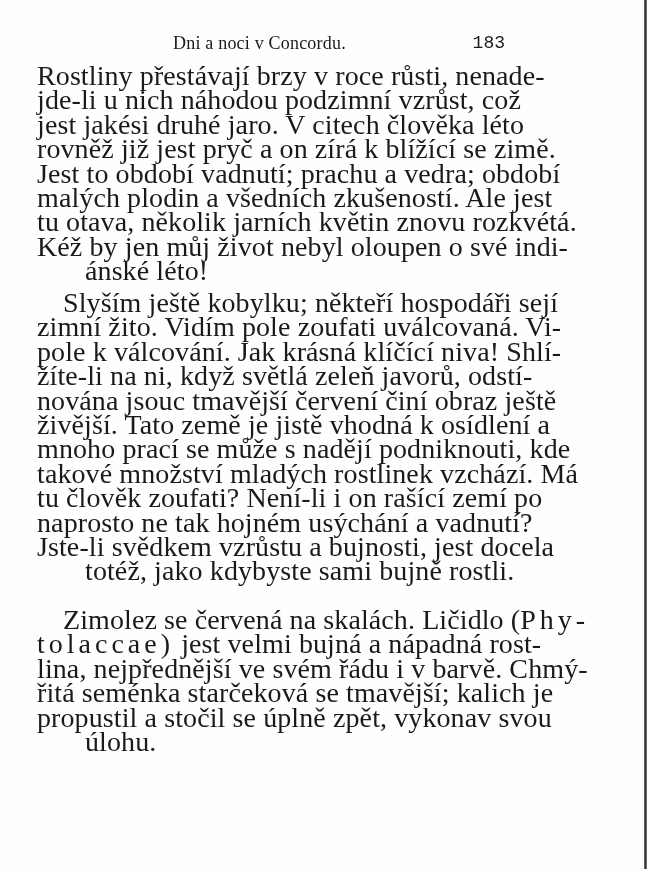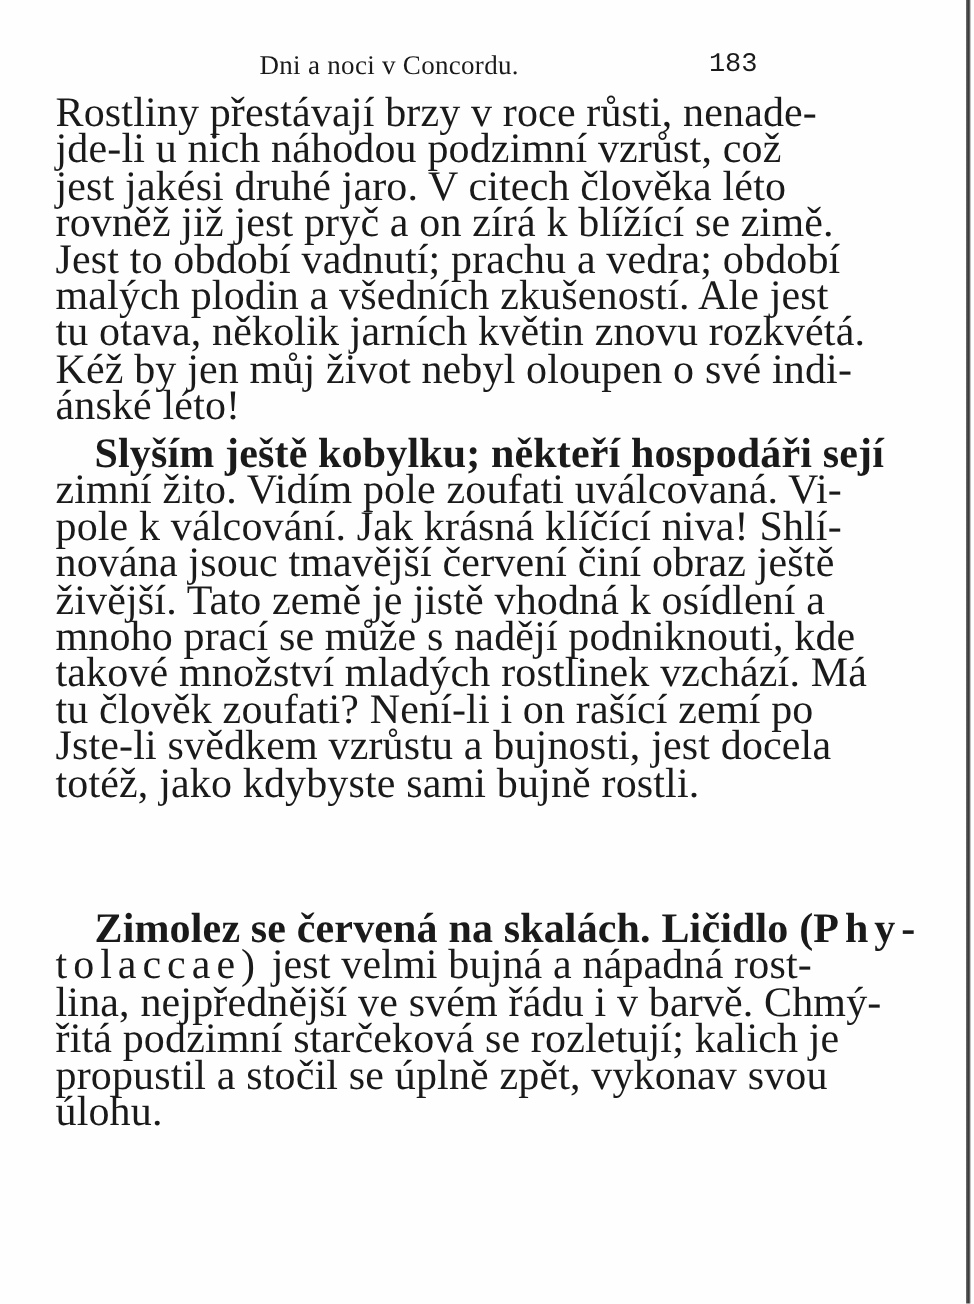--- a/index.html
+++ b/index.html
@@ -61,24 +61,24 @@
       height: 24.4px;
       line-height: 24.4px;
       font-size: 28px;
       white-space: nowrap;
       text-align: justify;
       text-align-last: justify;
       letter-spacing: 0.1px;
     }
     .line.last {
       text-align-last: left;
+      margin-left: 48px;
     }
     .line.indent {
       padding-left: 26px;
-      font-weight: bold;
     }
     #p1 { top: 64px; }
     #p2 { top: 291px; }
     #p3 { top: 608px; }
     .spaced { letter-spacing: 4px; margin-top: 24px; }
   </style>
 </head>
 <body>
 
 <div class="page">
@@ -97,32 +97,34 @@
     <span class="line">malých plodin a všedních zkušeností. Ale jest</span>
     <span class="line">tu otava, několik jarních květin znovu rozkvétá.</span>
     <span class="line">Kéž by jen můj život nebyl oloupen o své indi-</span>
     <span class="line last">ánské léto!</span>
   </div>
 
   <div class="paragraph" id="p2">
     <span class="line indent">Slyším ještě kobylku; někteří hospodáři sejí</span>
     <span class="line">zimní žito. Vidím pole zoufati uválcovaná. Vi-</span>
     <span class="line">pole k válcování. Jak krásná klíčící niva! Shlí-</span>
+    <span class="line">žíte-li na ni, když světlá zeleň javorů, odstí-</span>
     <span class="line">nována jsouc tmavější červení činí obraz ještě</span>
     <span class="line">živější. Tato země je jistě vhodná k osídlení a</span>
     <span class="line">mnoho prací se může s nadějí podniknouti, kde</span>
     <span class="line">takové množství mladých rostlinek vzchází. Má</span>
     <span class="line">tu člověk zoufati? Není-li i on rašící zemí po</span>
+    <span class="line">naprosto ne tak hojném usýchání a vadnutí?</span>
     <span class="line">Jste-li svědkem vzrůstu a bujnosti, jest docela</span>
     <span class="line last">totéž, jako kdybyste sami bujně rostli.</span>
   </div>
 
   <div class="paragraph" id="p3">
     <span class="line indent"><span>Zimolez se červená na skalách. Ličidlo (</span><span class="spaced">Phy-</span></span>
     <span class="line"><span class="spaced">tolaccae)</span> <span>jest velmi bujná a nápadná rost-</span></span>
     <span class="line">lina, nejpřednější ve svém řádu i v barvě. Chmý-</span>
-    <span class="line">řitá podzimní starčeková se rozletují; kalich je</span>
+    <span class="line">řitá seménka starčeková se tmavější; kalich je</span>
     <span class="line">propustil a stočil se úplně zpět, vykonav svou</span>
     <span class="line last">úlohu.</span>
   </div>
 
   <div class="right-edge"></div>
 </div>
 
 </body></html>

